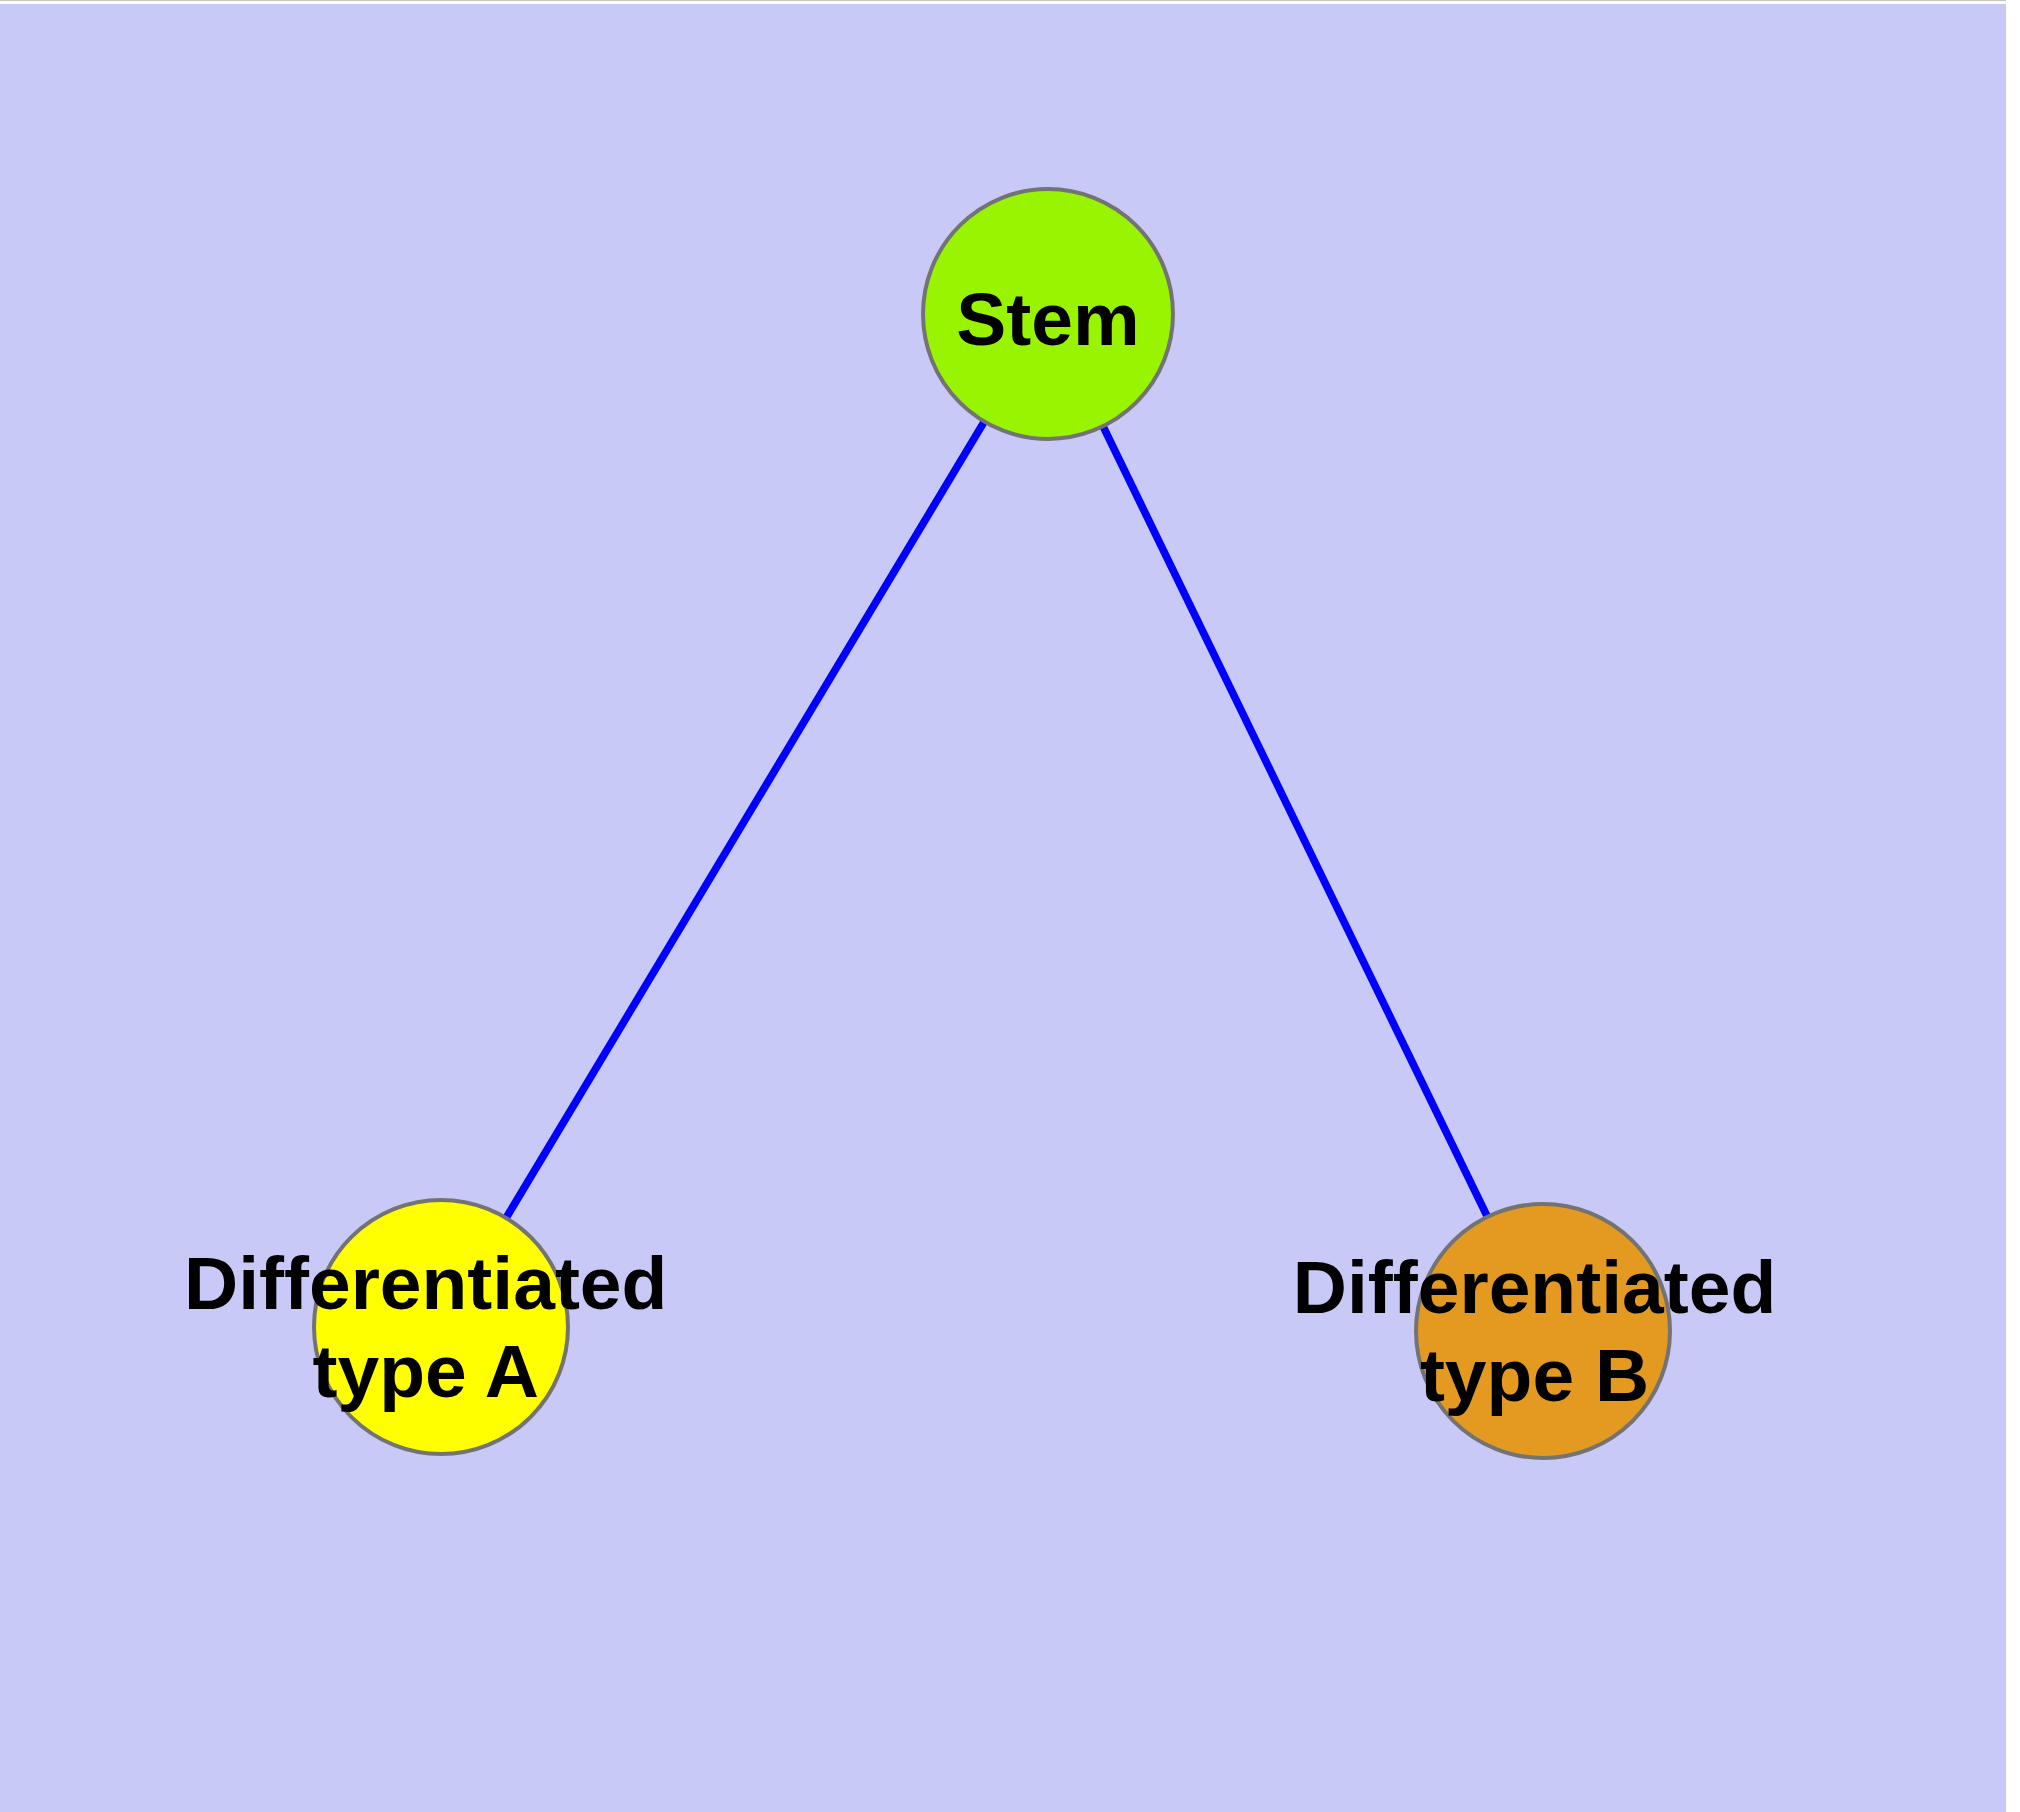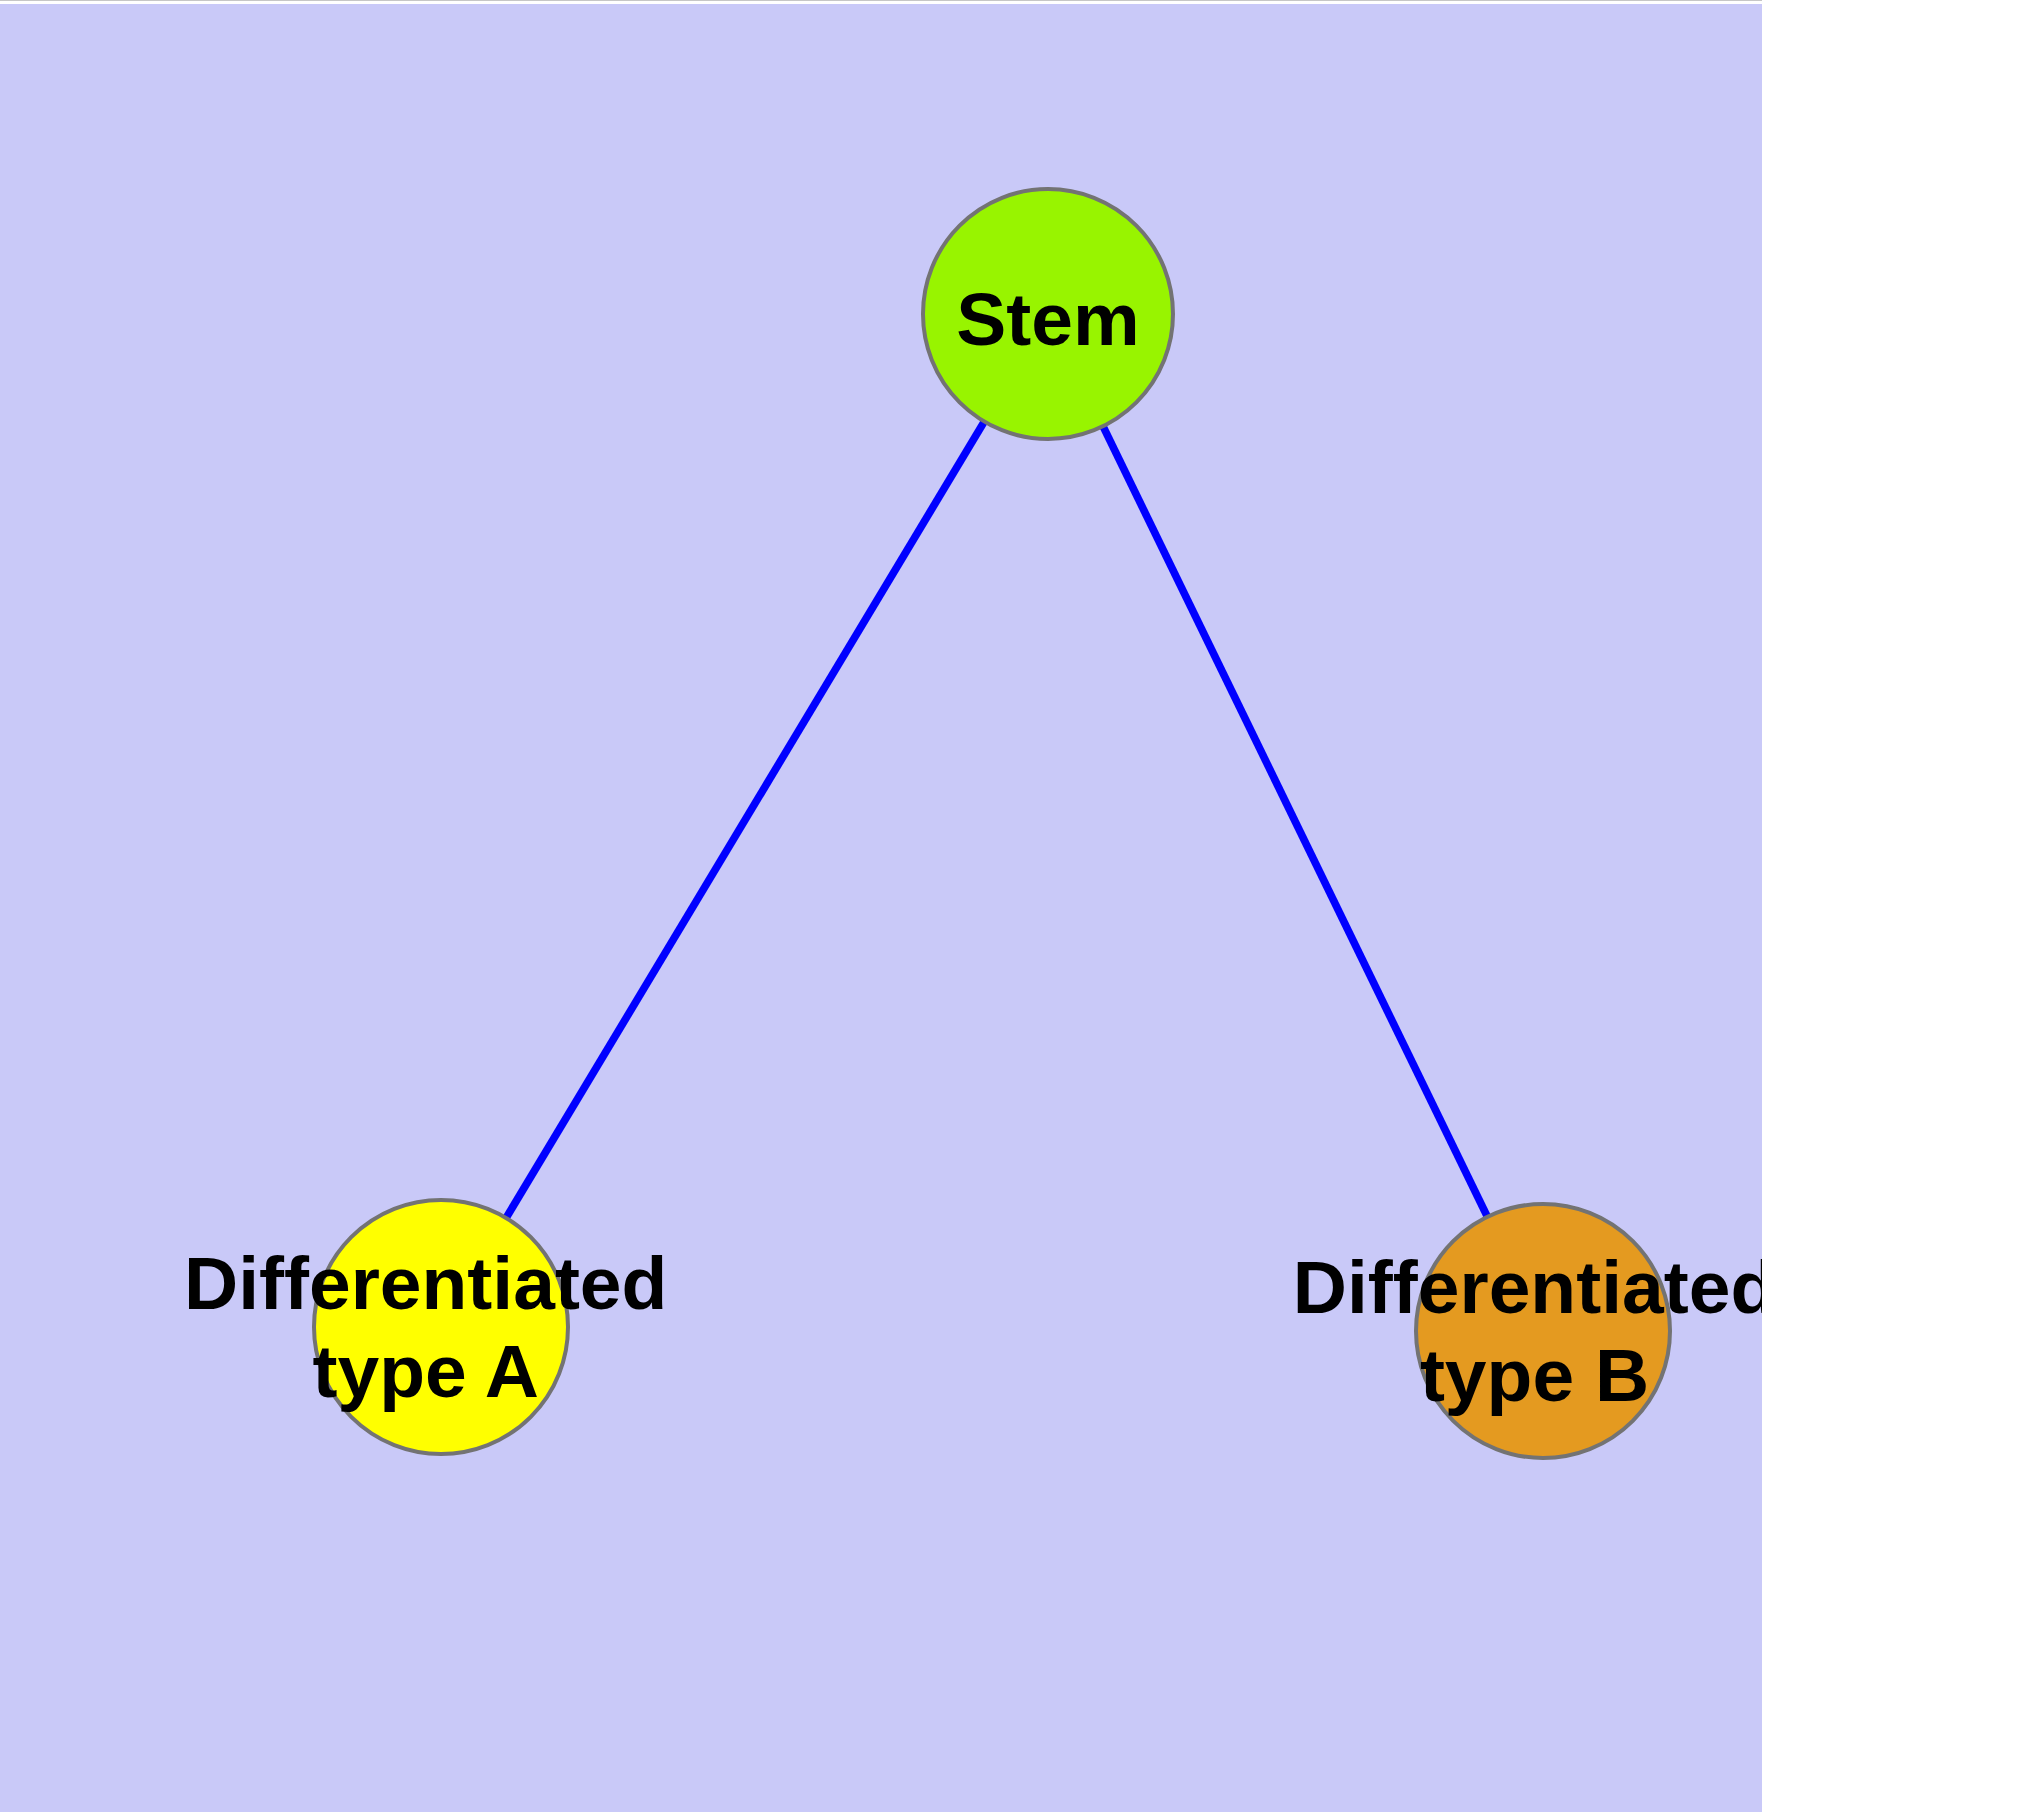--- a/index.html
+++ b/index.html
@@ -7,25 +7,24 @@
     padding: 0;
   }
   body {
     width: 2021px;
     height: 1812px;
     overflow: hidden;
     font-family: "Liberation Sans", sans-serif;
   }
   .canvas {
     position: relative;
-    width: 1730px;
+    width: 2006px;
     height: 1812px;
     background: #C9C9F8; 
     overflow: hidden;
-    padding-left: 32px;
   }
   .top-strip {
     position: absolute;
     left: 0;
     top: 0;
     width: 100%;
     height: 4.2px;
     background: #FFFFFF;
     border-top: 0.8px solid #C6C6C6;
     box-sizing: border-box;

